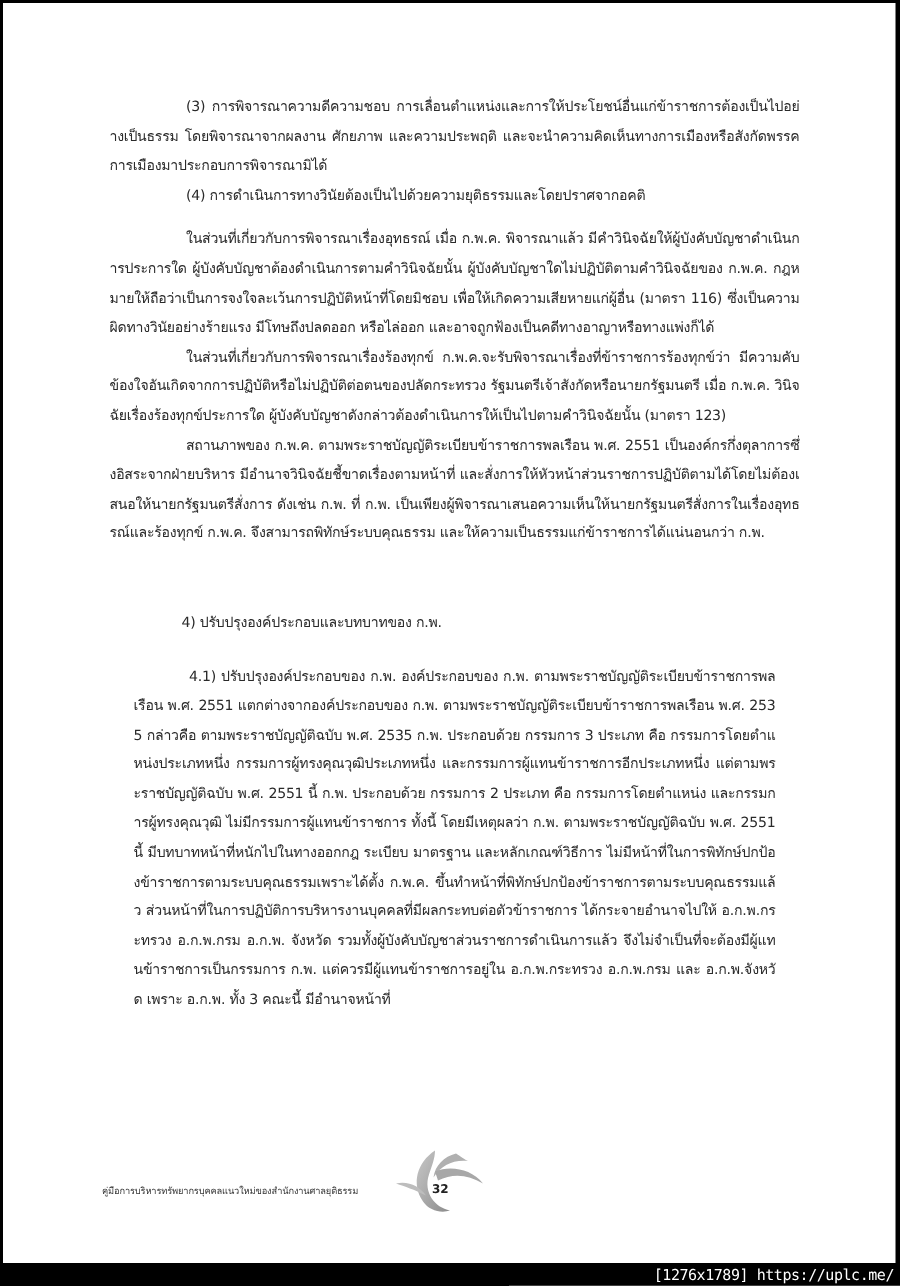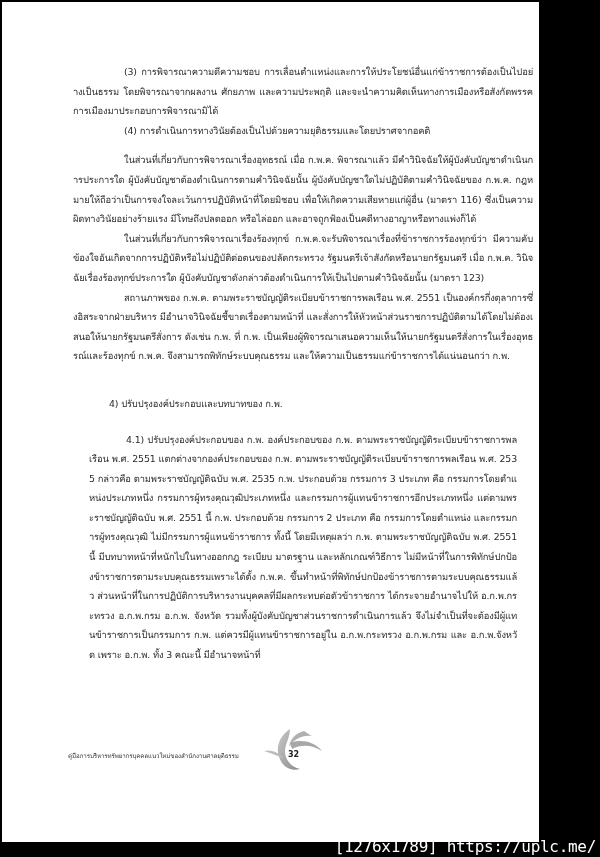--- a/index.html
+++ b/index.html
@@ -11,21 +11,21 @@
       width: 600px;
       height: 857px;
       position: relative;
       overflow: hidden;
       font-family: "DejaVu Sans", sans-serif;
     }
     .page {
       position: absolute;
       left: 2px;
       top: 2px;
-      width: 537px;
+      width: 595px;
       height: 840px;
       background: #ffffff;
       overflow: hidden;
     }
     .content {
       position: absolute;
       left: 71px;
       top: 60px;
       width: 460px;
       color: #2a2a2a;
@@ -37,33 +37,33 @@
       margin: 0;
       text-align: justify;
       text-align-last: left;
       white-space: normal;
       word-break: break-all;
     }
     .indent { text-indent: 51px; }
     .gap-md { height: 10px; }
     .gap-lg { height: 24px; }
     .heading-4 {
-      margin: 4px;
+      margin: 16px;
       padding-left: 32px;
     }
     .heading-41 {
       margin: 16px;
       text-indent: 37px;
       text-align: justify;
       word-break: break-all;
     }
     .footer {
       position: absolute;
       left: 0;
-      top: 725px;
+      top: 763px;
       width: 595px;
       height: 70px;
       text-align: center;
     }
     .footer-text {
       position: absolute;
       left: 66px;
       top: 24px;
       font-size: 6.2px;
       color: #333333;
@@ -83,21 +83,21 @@
       top: 23px;
       font-size: 8px;
       font-weight: bold;
       color: #222222;
     }
     .watermark {
       position: absolute;
       right: 4px;
       bottom: 1px;
       font-family: "DejaVu Sans Mono", monospace;
-      font-size: 16px;
+      font-size: 10px;
       color: #ffffff;
       white-space: nowrap;
       letter-spacing: -0.3px;
     }
   </style>
 </head>
 <body>
 
 <div class="page">
   <div class="content">

